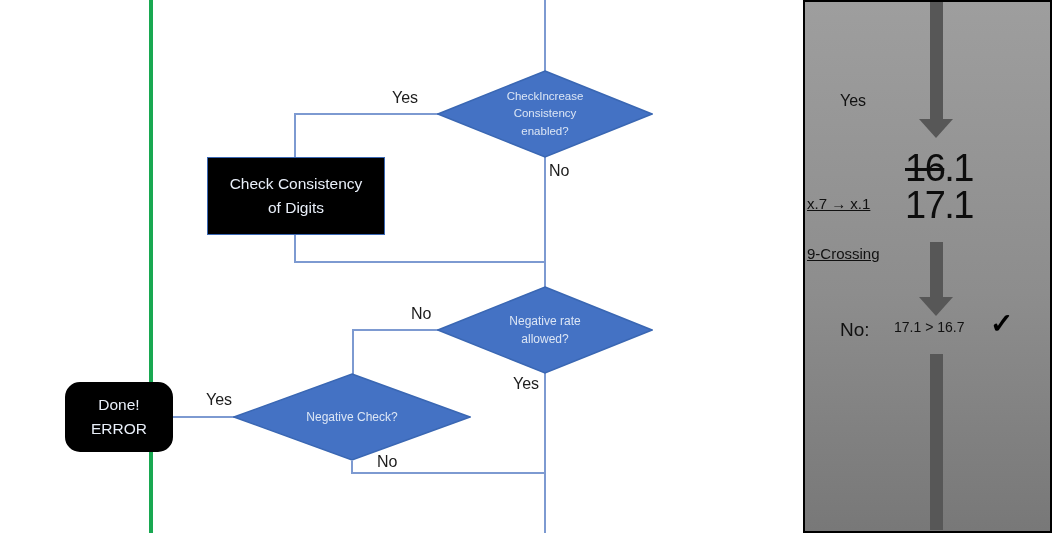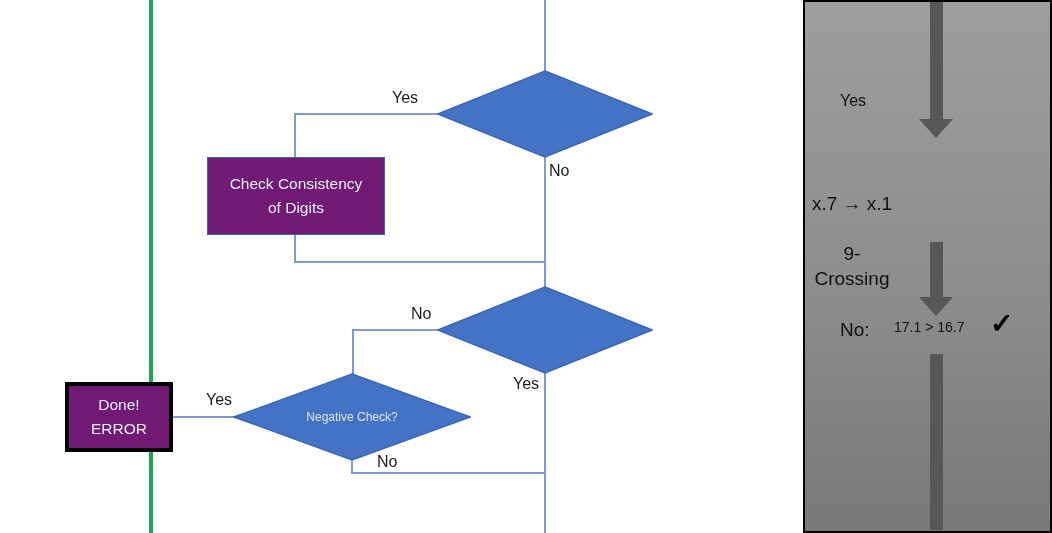--- a/index.html
+++ b/index.html
@@ -11,33 +11,33 @@
   .hline,.vline{position:absolute;background:#7d9ad1;z-index:1;}
   .hline{height:2px;}
   .vline{width:2px;}
   
   #green-line{position:absolute;left:149px;top:0;width:4px;height:533px;background:#18a851;z-index:1;}
   
   .diamond-wrap{position:absolute;display:flex;align-items:center;justify-content:center;z-index:2;}
   .diamond-wrap svg{position:absolute;left:0;top:0;}
   .diamond-text{position:relative;color:#dce6f5;text-align:center;white-space:pre-line;line-height:1.5;}
   .box-node{position:absolute;display:flex;align-items:center;justify-content:center;
-    background:#701a75;border:1.5px solid #3a67b3;color:#e9eff9;text-align:center;
+    background:#000000;border:1.5px solid #3a67b3;color:#e9eff9;text-align:center;
     white-space:pre-line;z-index:2;box-sizing:border-box;font-size:15.5px;line-height:1.55;}
   #done-box{border:4px solid #000;}
   
   .edge-label{position:absolute;color:#1c1c1c;font-size:16px;z-index:3;}
   
   #side-panel{position:absolute;left:803px;top:0;width:249px;height:533px;box-sizing:border-box;
     border:2px solid #000;background:linear-gradient(180deg,#9e9e9e 0%,#8d8d8d 55%,#787878 100%);z-index:2;}
   .gray-shaft{position:absolute;width:13px;background:#575757;}
   .gray-head{position:absolute;width:0;height:0;border-left:17px solid transparent;
     border-right:17px solid transparent;border-top:19px solid #575757;}
   .panel-text{position:absolute;color:#111;}
-  #rule-text{left:2px;top:164px;width:90px;text-align:center;font-size:19px;line-height:25px;white-space:pre-line;}
+  #rule-text{left:2px;top:164px;width:90px;text-align:left;font-size:15px;line-height:25px;white-space:pre-line;text-decoration:underline;}
   #big-numbers{left:100px;top:148px;font-size:38px;line-height:37px;letter-spacing:-1.5px;color:#0d0d0d;}
   #big-numbers .struck{text-decoration:line-through;}
   #panel-yes{left:35px;top:90px;font-size:16px;}
   #result-label{left:35px;top:317px;font-size:19px;}
   #result-comparison{left:89px;top:317px;font-size:14px;}
   #result-check{left:185px;top:305px;font-size:28px;font-weight:700;color:#000;}
 </style>
 </head>
 <body>
 
@@ -53,41 +53,46 @@
   <div class="hline" style="left:352px;top:329px;width:86px;"></div>
   <div class="vline" style="left:352px;top:329px;height:45px;"></div>
   <div class="hline" style="left:173px;top:416px;width:61px;"></div>
   <div class="vline" style="left:351px;top:461px;height:13px;"></div>
   <div class="hline" style="left:351px;top:472px;width:194px;"></div>
 
   <div class="diamond-wrap" style="left:437px;top:70px;width:216px;height:88px;">
     <svg width="216" height="88">
       <polygon points="108,1 215,44 108,87 1,44" fill="#4472c4" stroke="#3a67b3" stroke-width="1.5"></polygon>
     </svg>
+    <div class="diamond-text" style="font-size:11.5px;">CheckIncrease
+Consistency
+enabled?</div>
   </div>
 
   <div class="box-node" style="left:207px;top:157px;width:178px;height:78px;">
     <div>Check Consistency
 of Digits</div>
   </div>
 
   <div class="diamond-wrap" style="left:437px;top:286px;width:216px;height:88px;">
     <svg width="216" height="88">
       <polygon points="108,1 215,44 108,87 1,44" fill="#4472c4" stroke="#3a67b3" stroke-width="1.5"></polygon>
     </svg>
+    <div class="diamond-text" style="font-size:12px;">Negative rate
+allowed?</div>
   </div>
 
   <div class="diamond-wrap" style="left:233px;top:373px;width:238px;height:88px;">
     <svg width="238" height="88">
       <polygon points="119,1 237,44 119,87 1,44" fill="#4472c4" stroke="#3a67b3" stroke-width="1.5"></polygon>
     </svg>
     <div class="diamond-text" style="font-size:12px;">Negative Check?</div>
   </div>
 
-  <div class="box-node" id="done-box" style="left:65px;top:382px;width:108px;height:70px;">
+  <div class="box-node" id="done-box" style="left:65px;top:382px;width:108px;height:70px;border-radius:15px;">
     <div>Done!
 ERROR</div>
   </div>
 
   <div class="edge-label" style="left:392px;top:89px;">Yes</div>
   <div class="edge-label" style="left:549px;top:162px;">No</div>
   <div class="edge-label" style="left:411px;top:305px;">No</div>
   <div class="edge-label" style="left:513px;top:375px;">Yes</div>
   <div class="edge-label" style="left:206px;top:391px;">Yes</div>
   <div class="edge-label" style="left:377px;top:453px;">No</div>
@@ -97,20 +102,24 @@
     <div class="gray-shaft" style="left:125px;top:0;height:117px;"></div>
     <div class="gray-head" style="left:114px;top:117px;"></div>
 
     <div class="panel-text" id="panel-yes">Yes</div>
 
     <div class="panel-text" id="rule-text">
       <div>x.7 → x.1</div>
       <div>9-Crossing</div>
     </div>
 
+    <div class="panel-text" id="big-numbers">
+      <div><span class="struck">16</span><span>.1</span></div>
+      <div>17.1</div>
+    </div>
 
     <div class="gray-shaft" style="left:125px;top:240px;height:55px;"></div>
     <div class="gray-head" style="left:114px;top:295px;"></div>
 
     <div class="panel-text" id="result-label">No:</div>
     <div class="panel-text" id="result-comparison">17.1 &gt; 16.7</div>
     <div class="panel-text" id="result-check">✓</div>
 
     <div class="gray-shaft" style="left:125px;top:352px;height:176px;"></div>
 

